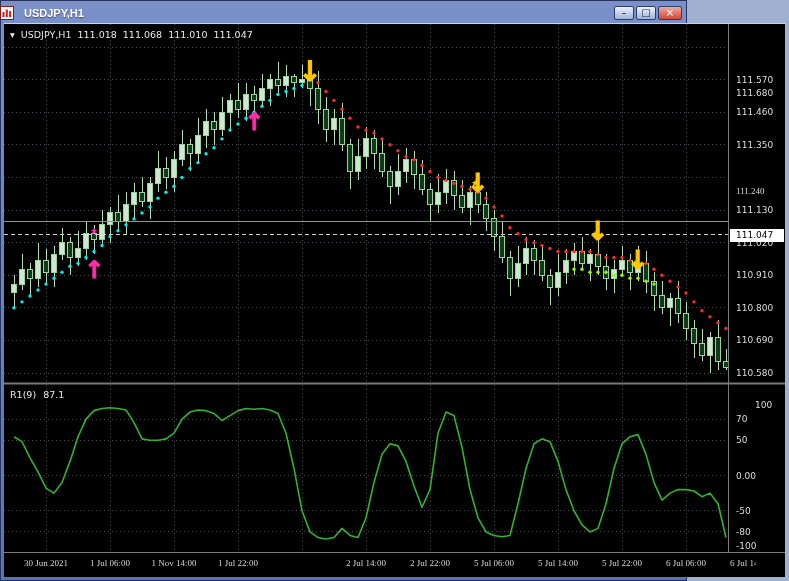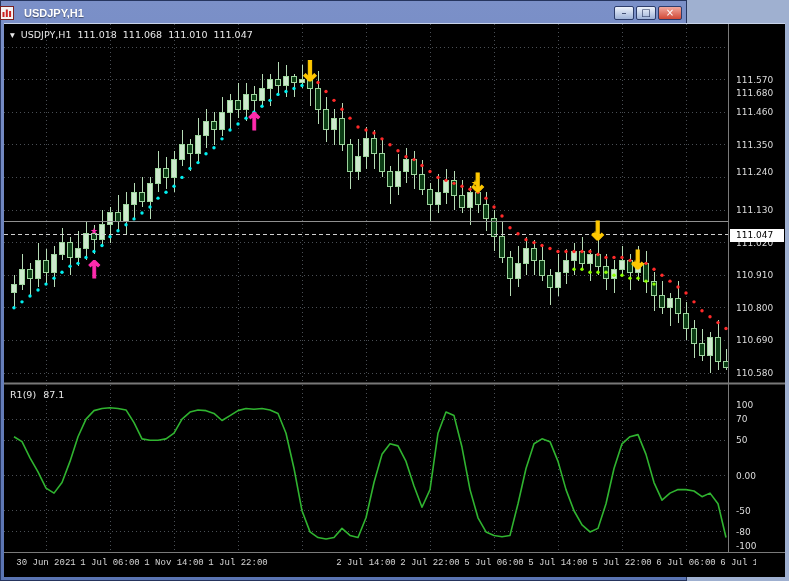--- a/index.html
+++ b/index.html
@@ -16,21 +16,21 @@
 svg{position:absolute;left:0;display:block}
 #main{top:0}
 #osc{top:361px}
 .quote{position:absolute;left:6px;top:5px;color:#e8e8e8;font-size:9.5px;font-family:"DejaVu Sans","Liberation Sans",sans-serif;z-index:3}
 .quote span{margin-right:3px}
 .splitter{position:absolute;left:0;top:358px;width:781px;height:3px;background:#787878;border-top:1px solid #3c3c3c;border-bottom:1px solid #3c3c3c;z-index:2}
 .scale{position:absolute;left:724px;top:0;width:57px;height:528px;border-left:1px solid #7a7a7a;color:#dcdcdc;font-size:9px;font-family:"DejaVu Sans",sans-serif;z-index:2}
 .tick{position:absolute;left:7px;height:10px;line-height:10px;white-space:nowrap}
 .pricebox{position:absolute;left:1px;width:54px;height:13px;line-height:13px;background:#ffffff;color:#000;padding-left:6px;z-index:4}
 .axis-sep{position:absolute;left:0;top:528px;width:781px;border-top:1px solid #7a7a7a;z-index:2}
-.taxis{position:absolute;left:0;top:529px;width:752px;height:25px;overflow:hidden;color:#d6d6d6;font-size:9px;font-family:Liberation Mono, monospace}
+.taxis{position:absolute;left:0;top:529px;width:752px;height:25px;overflow:hidden;color:#d6d6d6;font-size:9px;font-family:Liberation Serif, serif}
 .tlabel{position:absolute;top:5px;transform:translateX(-50%);white-space:nowrap}
 .ind-label{position:absolute;left:6px;top:365px;color:#e8e8e8;font-size:9.5px;font-family:"DejaVu Sans",sans-serif;z-index:3}
 .ind-label span{margin-right:4px}
 </style>
 </head>
 <body>
 
 <div class="window">
   <div class="titlebar">
     <span class="appicon">
@@ -421,28 +421,28 @@
       <span>R1(9)</span>
       <span>87.1</span>
     </div>
 
     <div class="scale" id="scale">
       <div class="pricebox" id="pricebox" style="top: 204.598px;">111.047</div>
     <div class="tick" style="top: 18px; margin-top: 46px;">111.680</div>
         <div class="tick" style="top: 50.6px;">111.570</div>
         <div class="tick" style="top: 83.2px;">111.460</div>
         <div class="tick" style="top: 115.8px;">111.350</div>
-        <div class="tick" style="top: 143px;">111.240</div>
+        <div class="tick" style="top: 162px; font-family: Liberation Serif, serif;">111.240</div>
         <div class="tick" style="top: 181px;">111.130</div>
         <div class="tick" style="top: 213.6px;">111.020</div>
         <div class="tick" style="top: 246.2px; text-align: center;">110.910</div>
         <div class="tick" style="top: 278.8px;">110.800</div>
         <div class="tick" style="top: 311.4px;">110.690</div>
         <div class="tick" style="top: 344px;">110.580</div>
-        <div class="tick" style="top: 376px;">100</div>
+        <div class="tick" style="top: 376px; margin-left: 19px;">100</div>
         <div class="tick" style="top: 390.1px;">70</div>
         <div class="tick" style="top: 411.25px;">50</div>
         <div class="tick" style="top: 446.5px;">0.00</div>
         <div class="tick" style="top: 481.75px;">-50</div>
         <div class="tick" style="top: 502.9px; text-align: center;">-80</div>
         <div class="tick" style="top: 517px;">-100</div>
       </div>
 
     <div class="axis-sep"></div>
     <div class="taxis" id="taxis">

